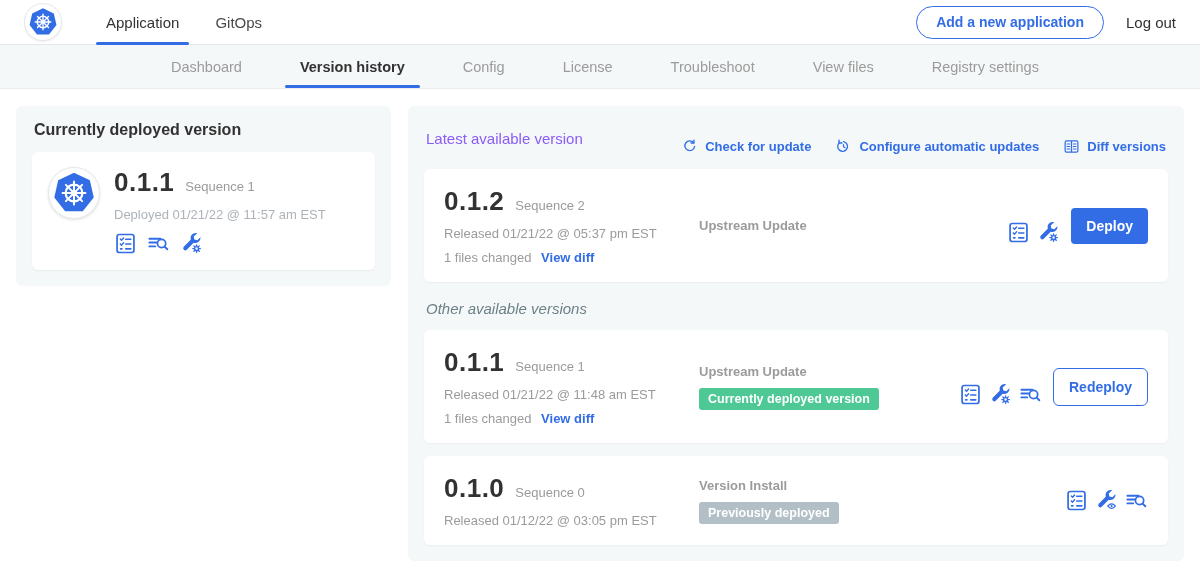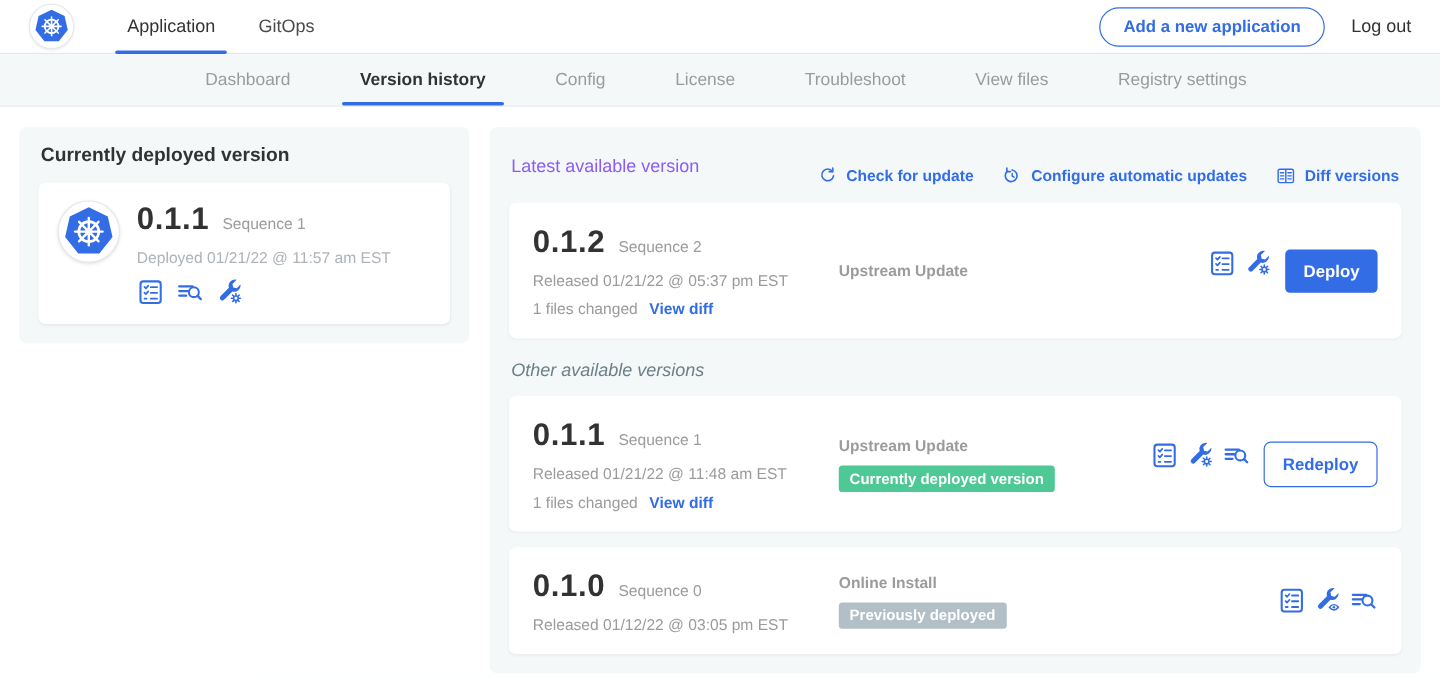--- a/index.html
+++ b/index.html
@@ -57,21 +57,21 @@
   .version-row{background:#fff;border-radius:6px;box-shadow:0 1px 2px rgba(0,0,0,.04);padding:17px 20px;display:flex;align-items:center;}
   .row-left{width:255px;flex:0 0 auto;}
   .released{font-size:13px;color:var(--gray);margin-top:9px;}
   .files-line{font-size:13px;color:var(--gray);margin-top:9px;}
   .view-diff{color:var(--accent);font-weight:bold;margin-left:6px;cursor:pointer;}
   .row-mid{flex:1;min-width:0;}
   .source{font-size:13px;font-weight:bold;color:var(--gray);}
   .badge{display:inline-block;margin-top:9px;padding:4px 9px;border-radius:3px;font-size:12.5px;font-weight:bold;color:#fff;}
   .badge.green{background:var(--badge-green);}
   .badge.gray{background:var(--badge-gray);}
-  .row-right{display:flex;align-items:flex-start;gap:7px;color:var(--accent);flex:0 0 auto;}
+  .row-right{display:flex;align-items:flex-end;gap:7px;color:var(--accent);flex:0 0 auto;}
   .btn-primary{background:var(--accent);color:#fff;border:none;border-radius:4px;padding:10px 15px;
     font-size:14px;font-weight:bold;font-family:inherit;cursor:pointer;margin-left:4px;}
   .btn-outline{background:#fff;color:var(--accent);border:1px solid var(--accent);border-radius:6px;padding:10px 15px;
     font-size:14px;font-weight:bold;font-family:inherit;cursor:pointer;margin-left:4px;}
   .other-title{font-size:15px;color:#6d8087;margin:18px 2px 13px;font-style:italic;}
   .gap12{height:13px;}
 </style>
 </head>
 <body>
 
@@ -317,21 +317,21 @@
 
     <div class="version-row">
       <div class="row-left">
         <div class="version-line">
           <span class="version-num">0.1.0</span>
           <span class="sequence">Sequence 0</span>
         </div>
         <div class="released">Released 01/12/22 @ 03:05 pm EST</div>
       </div>
       <div class="row-mid">
-        <div class="source">Online Install</div>
+        <div class="source">Version Install</div>
         <span class="badge gray">Previously deployed</span>
       </div>
       <div class="row-right row-icons">
         <svg viewBox="0 0 24 24">
             <use href="#ic-checklist"></use>
           </svg>
         <svg viewBox="0 0 24 24">
             <use href="#ic-wrench"></use>
             <use href="#ic-eye-small"></use>
           </svg>

